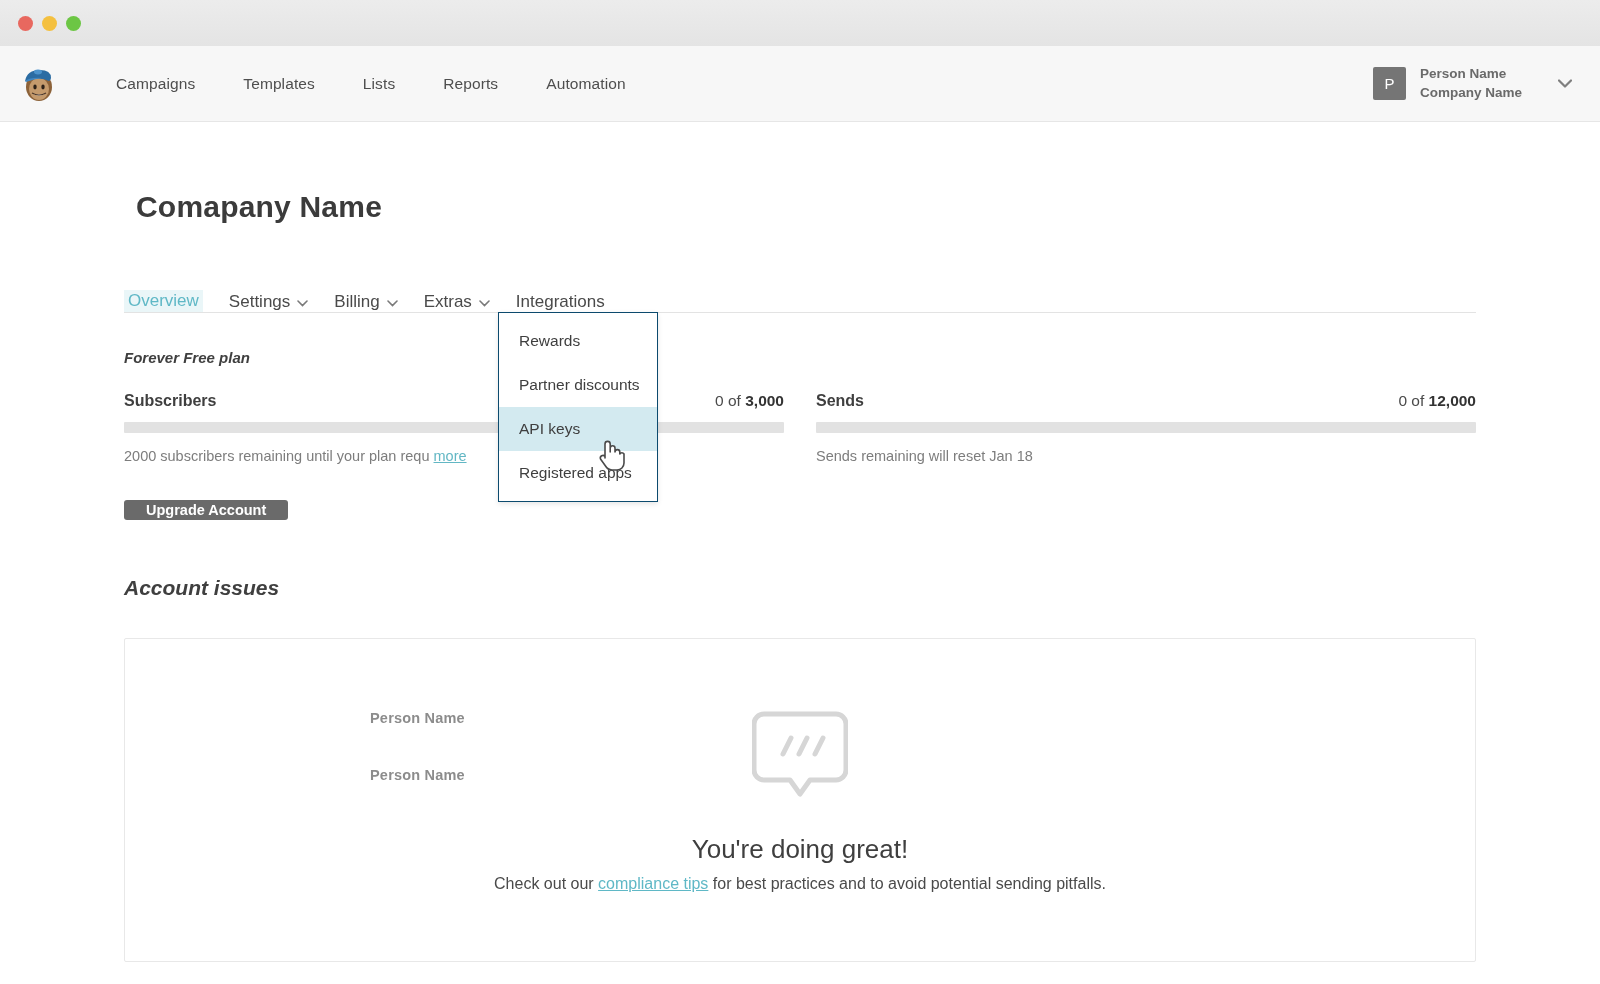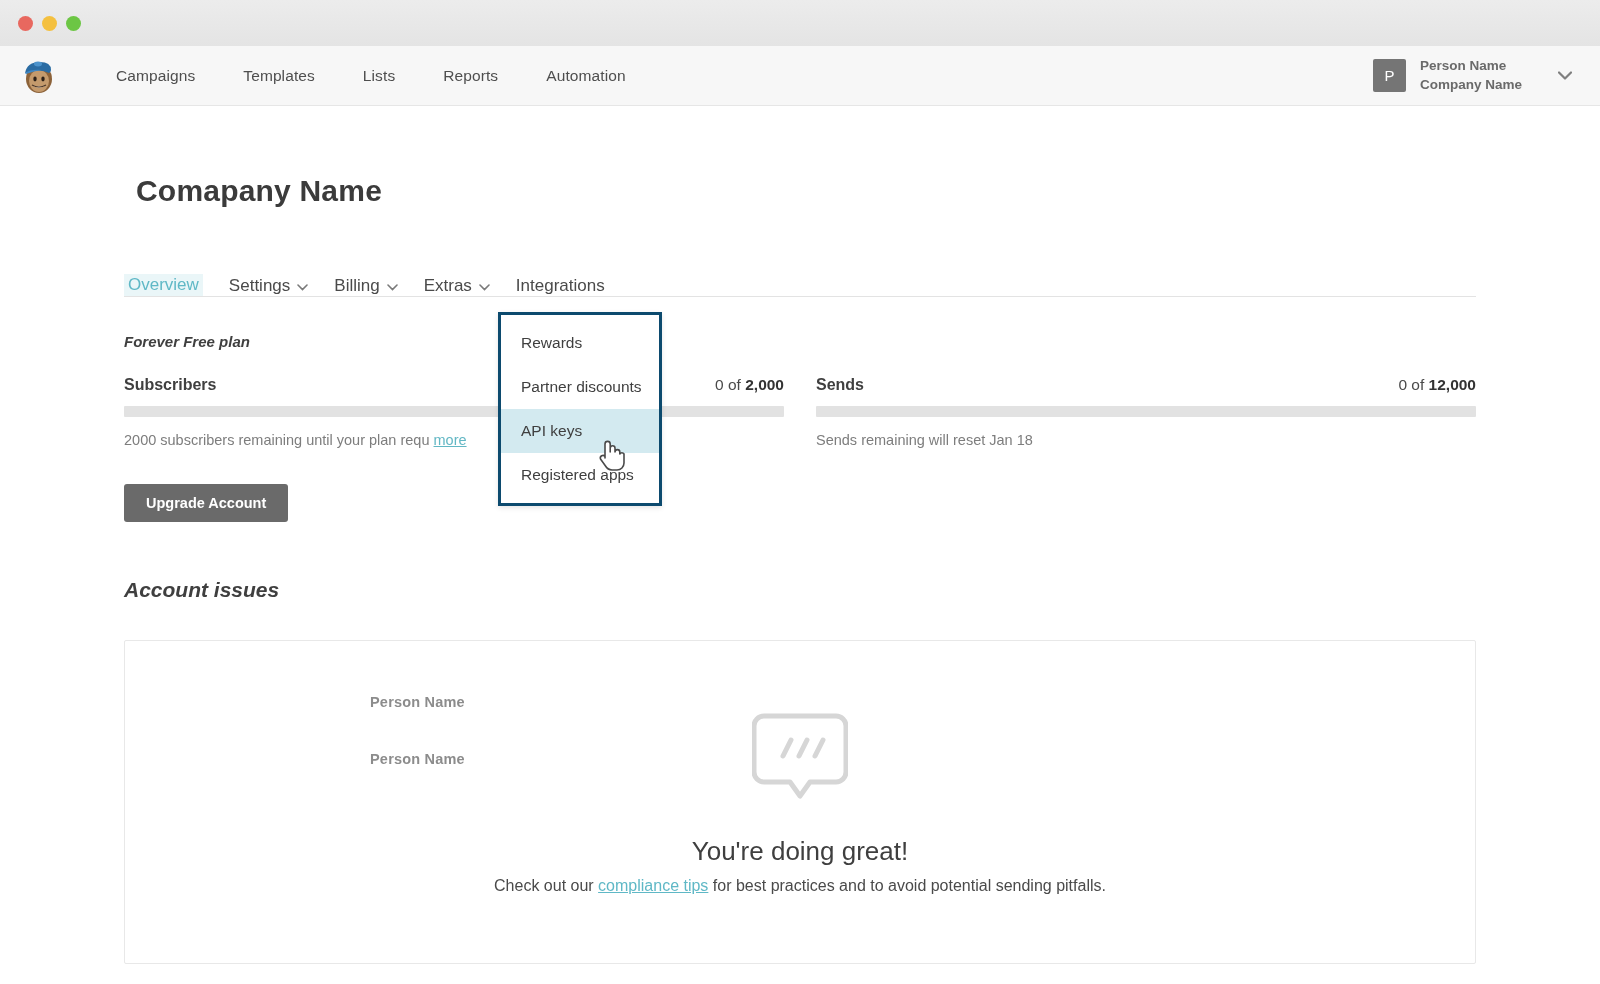--- a/index.html
+++ b/index.html
@@ -35,21 +35,21 @@
     height: 15px;
     border-radius: 50%;
     display: block;
   }
   .tl-close  { background: #e8685f; }
   .tl-min    { background: #f4c03f; }
   .tl-max    { background: #6cc644; }
 
   
   .app-header {
-    height: 60px;
+    height: 76px;
     background: #f7f7f7;
     border-bottom: 1px solid #e6e6e6;
     display: flex;
     align-items: center;
     padding: 0 24px 0 18px;
     box-sizing: border-box;
     position: relative;
   }
   .logo {
     width: 42px;
@@ -201,21 +201,21 @@
     text-decoration: underline;
   }
 
   .upgrade-btn {
     margin-top: 36px;
     display: inline-block;
     background: #6a6a6a;
     color: #ffffff;
     font-size: 14.5px;
     font-weight: bold;
-    padding: 11px 22px;
+    padding: 2px 22px;
     border: none;
     border-radius: 3px;
     cursor: pointer;
     font-family: inherit;
   }
 
   .section-title {
     font-size: 21px;
     font-style: italic;
     font-weight: bold;
@@ -258,21 +258,21 @@
   .empty-sub a {
     color: #5fb8c6;
     text-decoration: underline;
   }
 
   
   .dropdown {
     position: absolute;
     width: 158px;
     background: #ffffff;
-    border: 3px solid #0c4a6e;
+    border: 1px solid #0c4a6e;
     box-shadow: 0 2px 5px rgba(0,0,0,.10);
     z-index: 40;
     padding: 6px 0;
   }
   .dd-item {
     font-size: 15.5px;
     color: #3f3f3f;
     padding: 13px 20px;
     cursor: pointer;
     white-space: nowrap;
@@ -377,21 +377,21 @@
     </div>
 
     
     <div class="plan-name">Forever Free plan</div>
 
     <div class="meters">
 
       <div class="meter">
         <div class="meter-head">
           <span class="label">Subscribers</span>
-          <span class="count"><span>0 of </span><b>2,000</b></span>
+          <span class="count"><span>0 of </span><b>3,000</b></span>
         </div>
         <div class="meter-bar"></div>
         <div class="meter-note">
           <span>2000 subscribers remaining until your plan requ</span>
           <a href="#">more</a>
         </div>
       </div>
 
       <div class="meter">
         <div class="meter-head">

